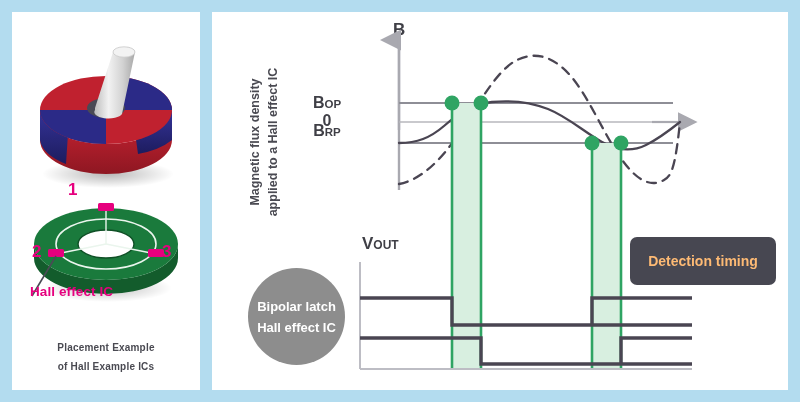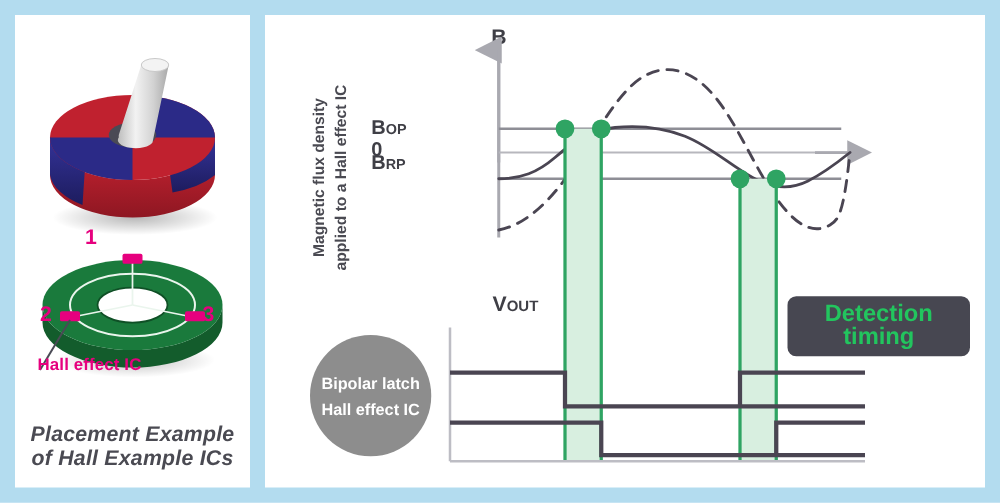--- a/index.html
+++ b/index.html
@@ -21,23 +21,22 @@
     background:#ffffff;
   }
 
   
   .magnet-wrap{position:absolute;left:0;top:10px;width:188px;height:175px;}
   .ring-wrap{position:absolute;left:0;top:180px;width:188px;height:120px;}
 
   .caption{
     position:absolute;left:0;bottom:14px;width:188px;
     text-align:center;color:#4a4a52;
-    font-size:17px;font-weight:700;line-height:19px;
+    font-size:10px;font-weight:700;line-height:19px;
     letter-spacing:.2px;
-    font-style:italic;
   }
 
   .label-num{
     position:absolute;color:#e6007e;font-weight:800;font-size:17px;
   }
   .label-hall{
     position:absolute;color:#e6007e;font-weight:800;font-size:13.5px;
     left:18px;top:272px;letter-spacing:.1px;
   }
 
@@ -53,36 +52,36 @@
   }
   .ylabel .l2{display:block;}
 
   .axis-b{
     position:absolute;left:181px;top:8px;
     font-size:17px;font-weight:800;color:#3f3f46;
   }
 
   .tick{
     position:absolute;color:#3f3f46;font-weight:800;
-    text-align:left;width:60px;
+    text-align:center;width:60px;
   }
   .tick .sm{font-size:11.5px;}
   .tick .bg{font-size:16px;}
 
   .vout-label{
-    position:absolute;left:150px;top:222px;color:#3f3f46;font-weight:800;margin-left:32px;
+    position:absolute;left:150px;top:222px;color:#3f3f46;font-weight:800;
   }
   .vout-label .v{font-size:17px;}
   .vout-label .o{font-size:12px;}
 
   .badge{
     position:absolute;left:418px;top:225px;width:146px;height:48px;
-    background:#474751;border-radius:7px;color:#22c55e;
+    background:#474751;border-radius:7px;color:#fdba74;
     display:flex;align-items:center;justify-content:center;text-align:center;
-    font-size:19px;font-weight:700;line-height:18px;
+    font-size:14px;font-weight:700;line-height:18px;
   }
 
   .circle{
     position:absolute;left:36px;top:256px;width:97px;height:97px;
     border-radius:50%;background:#8d8d8d;color:#ffffff;
     display:flex;flex-direction:column;align-items:center;justify-content:center;
     font-size:13px;font-weight:700;line-height:21px;text-align:center;
   }
 
   svg{display:block;}

